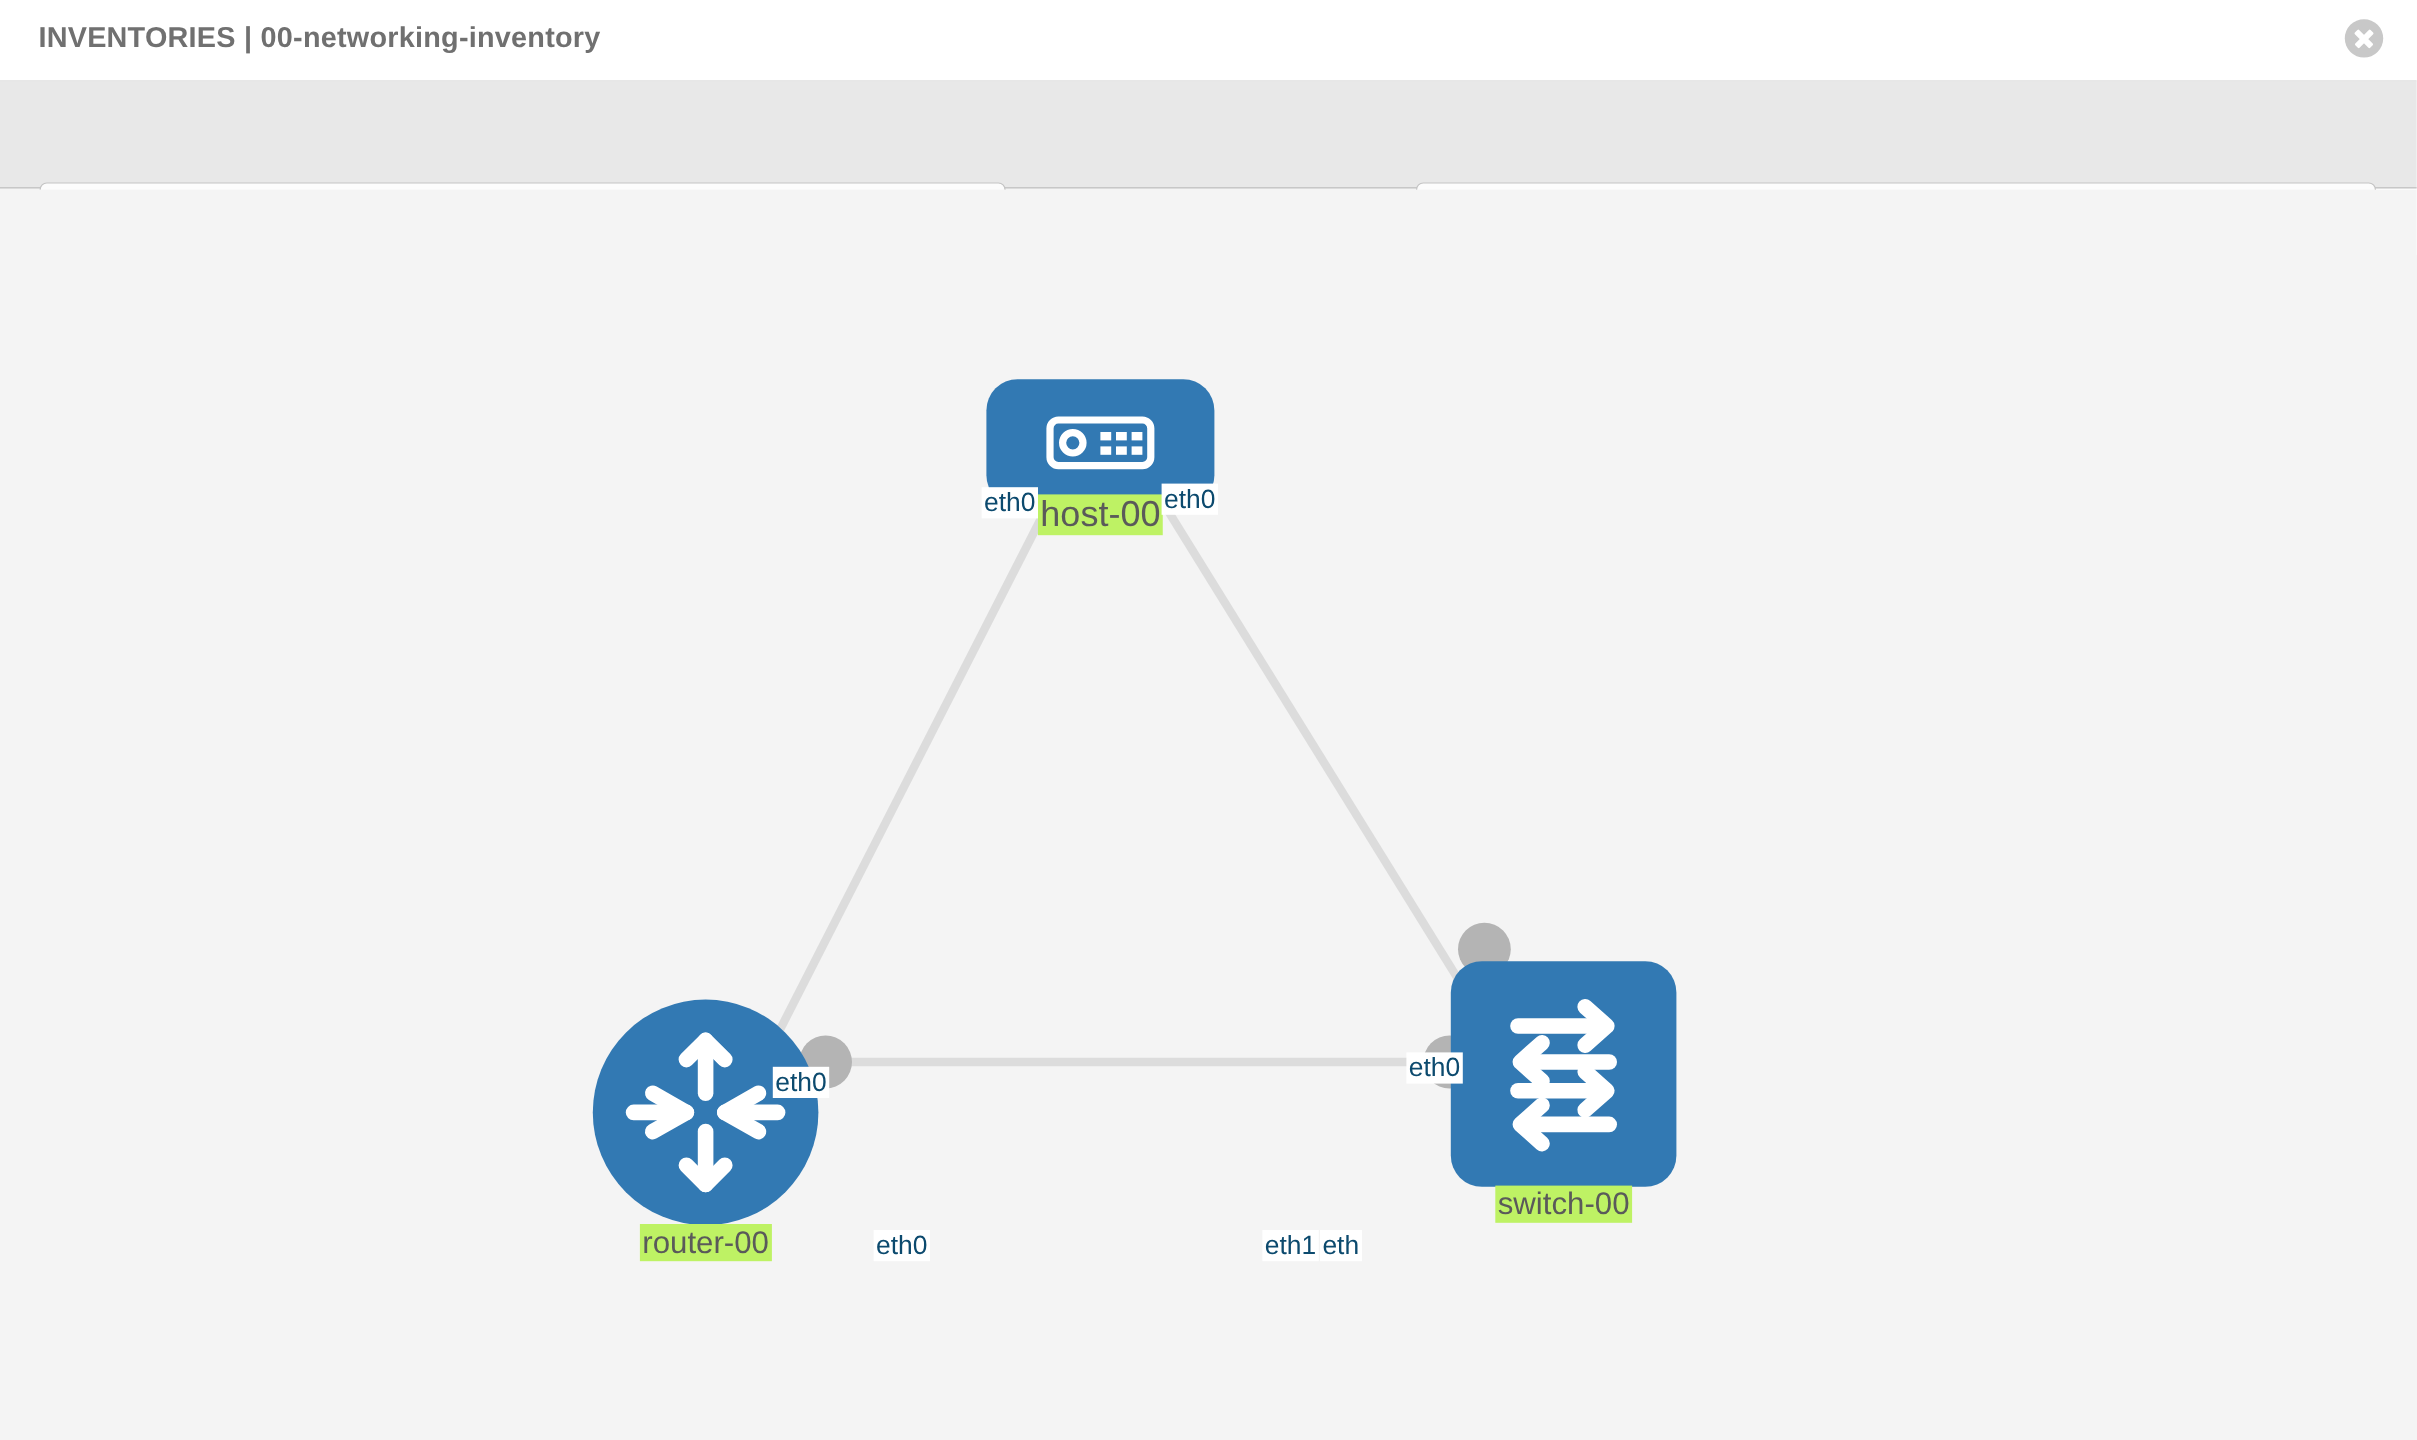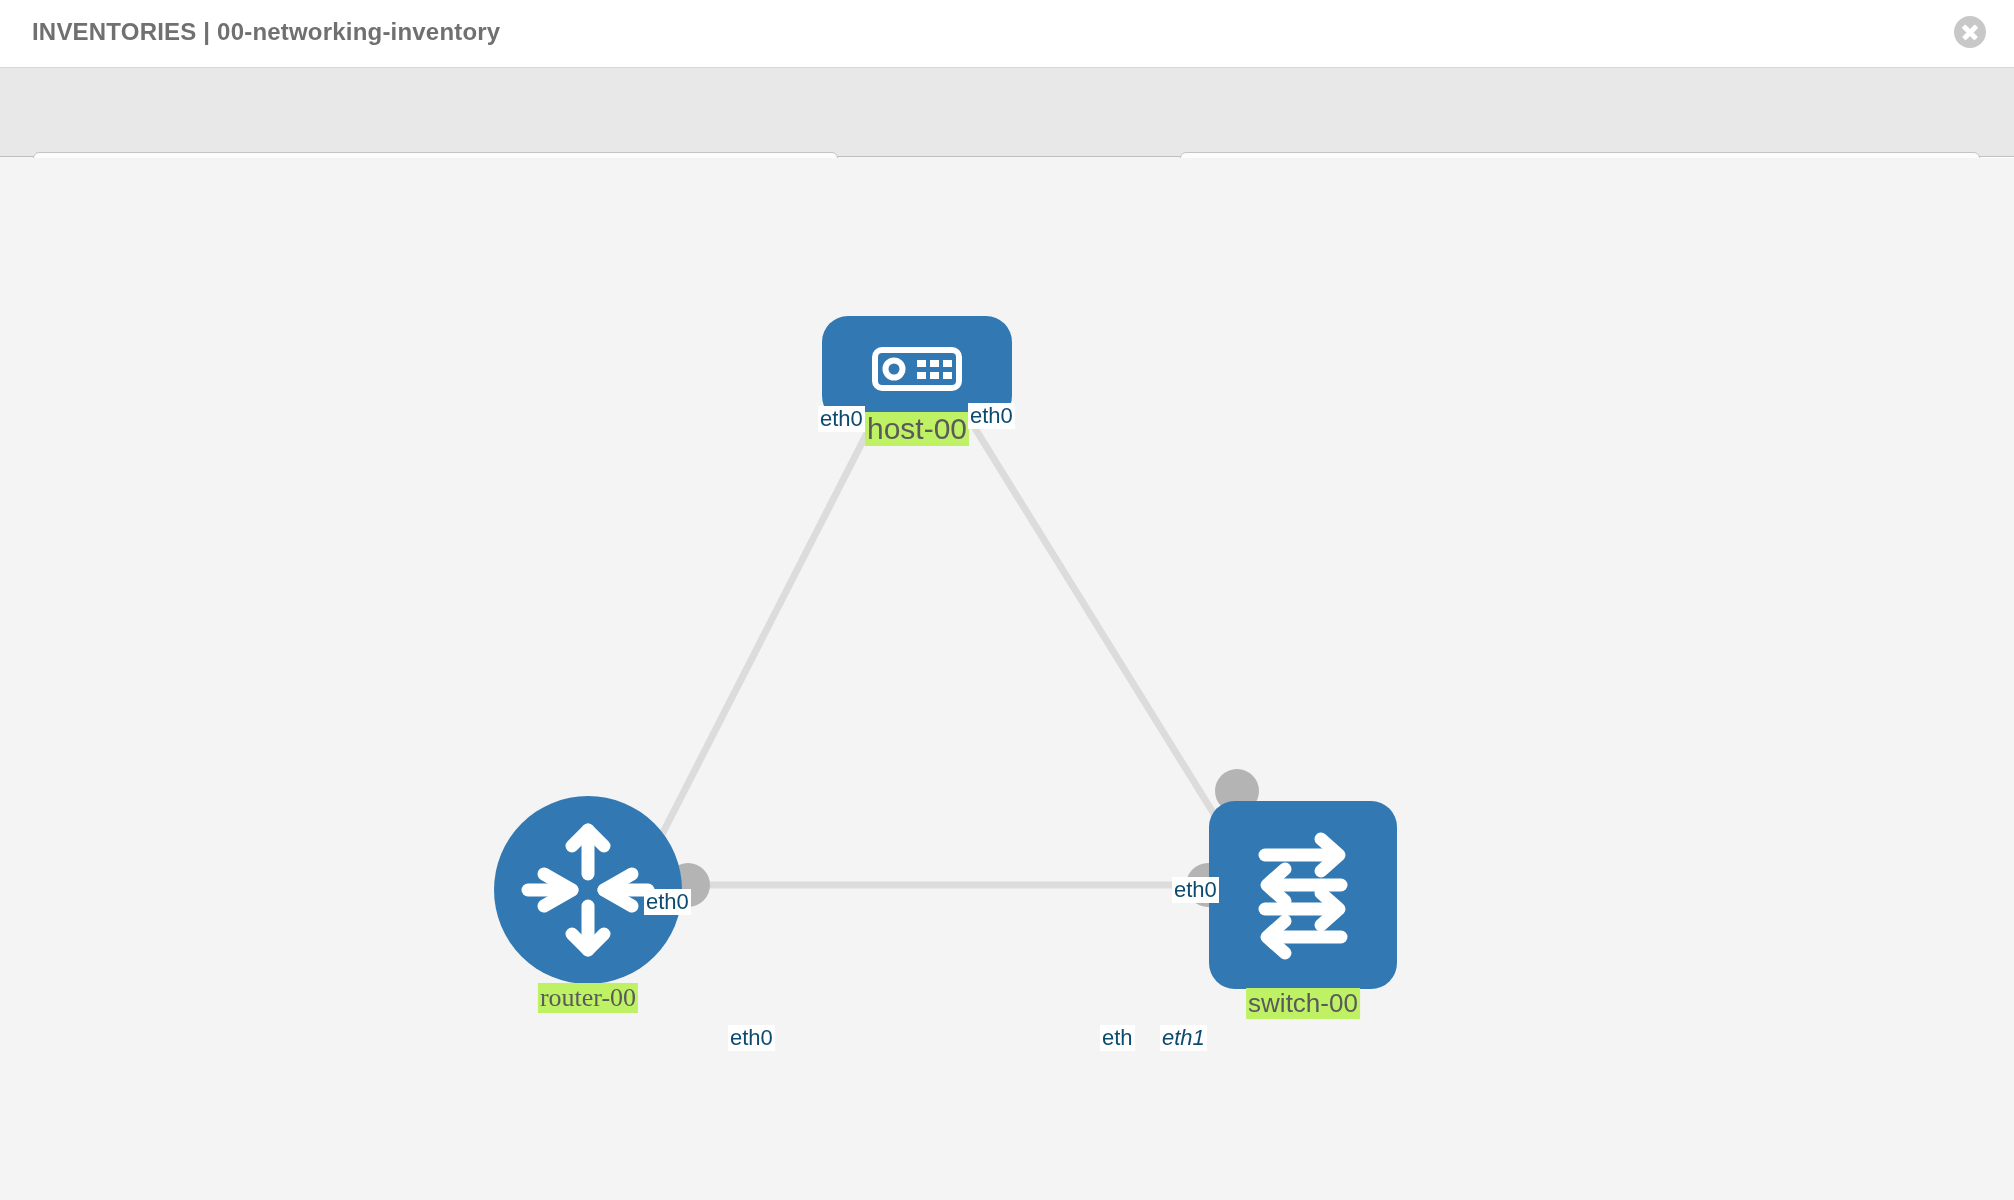--- a/index.html
+++ b/index.html
@@ -156,21 +156,21 @@
     white-space: nowrap;
     padding: 0 2px;
   }
 
   
   #node-host { left: 822px; top: 158px; width: 190px; height: 106px; }
   #node-host .node-shape { width: 190px; height: 106px; border-radius: 26px; }
   #node-host .node-label { top: 96px; font-size: 30px; }
 
   
-  #node-router { left: 494px; top: 638px; width: 188px; height: 188px; font-family: Liberation Serif, serif; }
+  #node-router { left: 494px; top: 675px; width: 188px; height: 188px; }
   #node-router .node-shape { width: 188px; height: 188px; border-radius: 50%; }
   #node-router .node-label { top: 187px; }
 
   
   #node-switch { left: 1209px; top: 643px; width: 188px; height: 188px; }
   #node-switch .node-shape { width: 188px; height: 188px; border-radius: 26px; }
   #node-switch .node-label { top: 187px; }
 
   .node-icon {
     position: absolute;
@@ -311,16 +311,16 @@
     <div class="edge-label" style="left:968px; top:245px;">eth0</div>
 
     <div class="edge-label" style="left:644px; top:731px;">eth0</div>
 
     <div class="edge-label" style="left:1172px; top:719px;">eth0</div>
 
     <div class="edge-label" style="left:728px; top:867px;">eth0</div>
 
     <div class="edge-label" style="left:1100px; top:867px;">eth</div>
 
-    <div class="edge-label" style="left:1160px; top:867px;font-style:italic;">eth1</div>
+    <div class="edge-label" style="left:1052px; top:867px;">eth1</div>
 
   </div>
 </div>
 
 </body></html>

